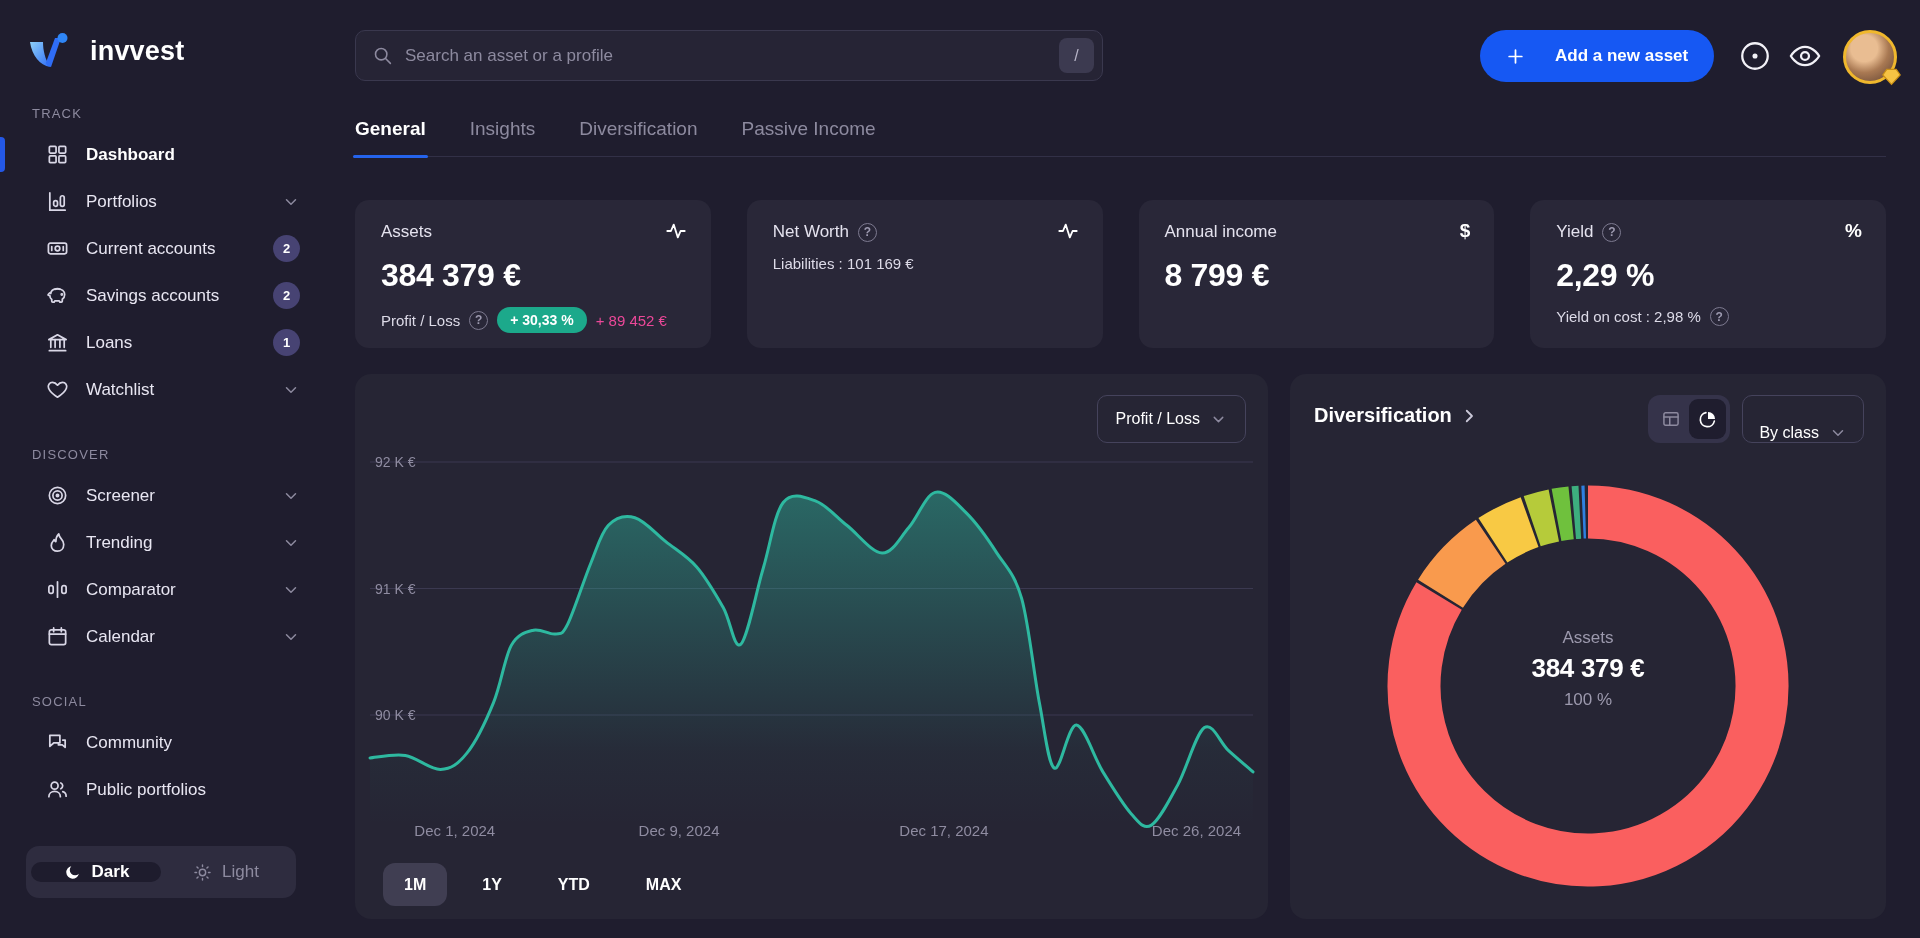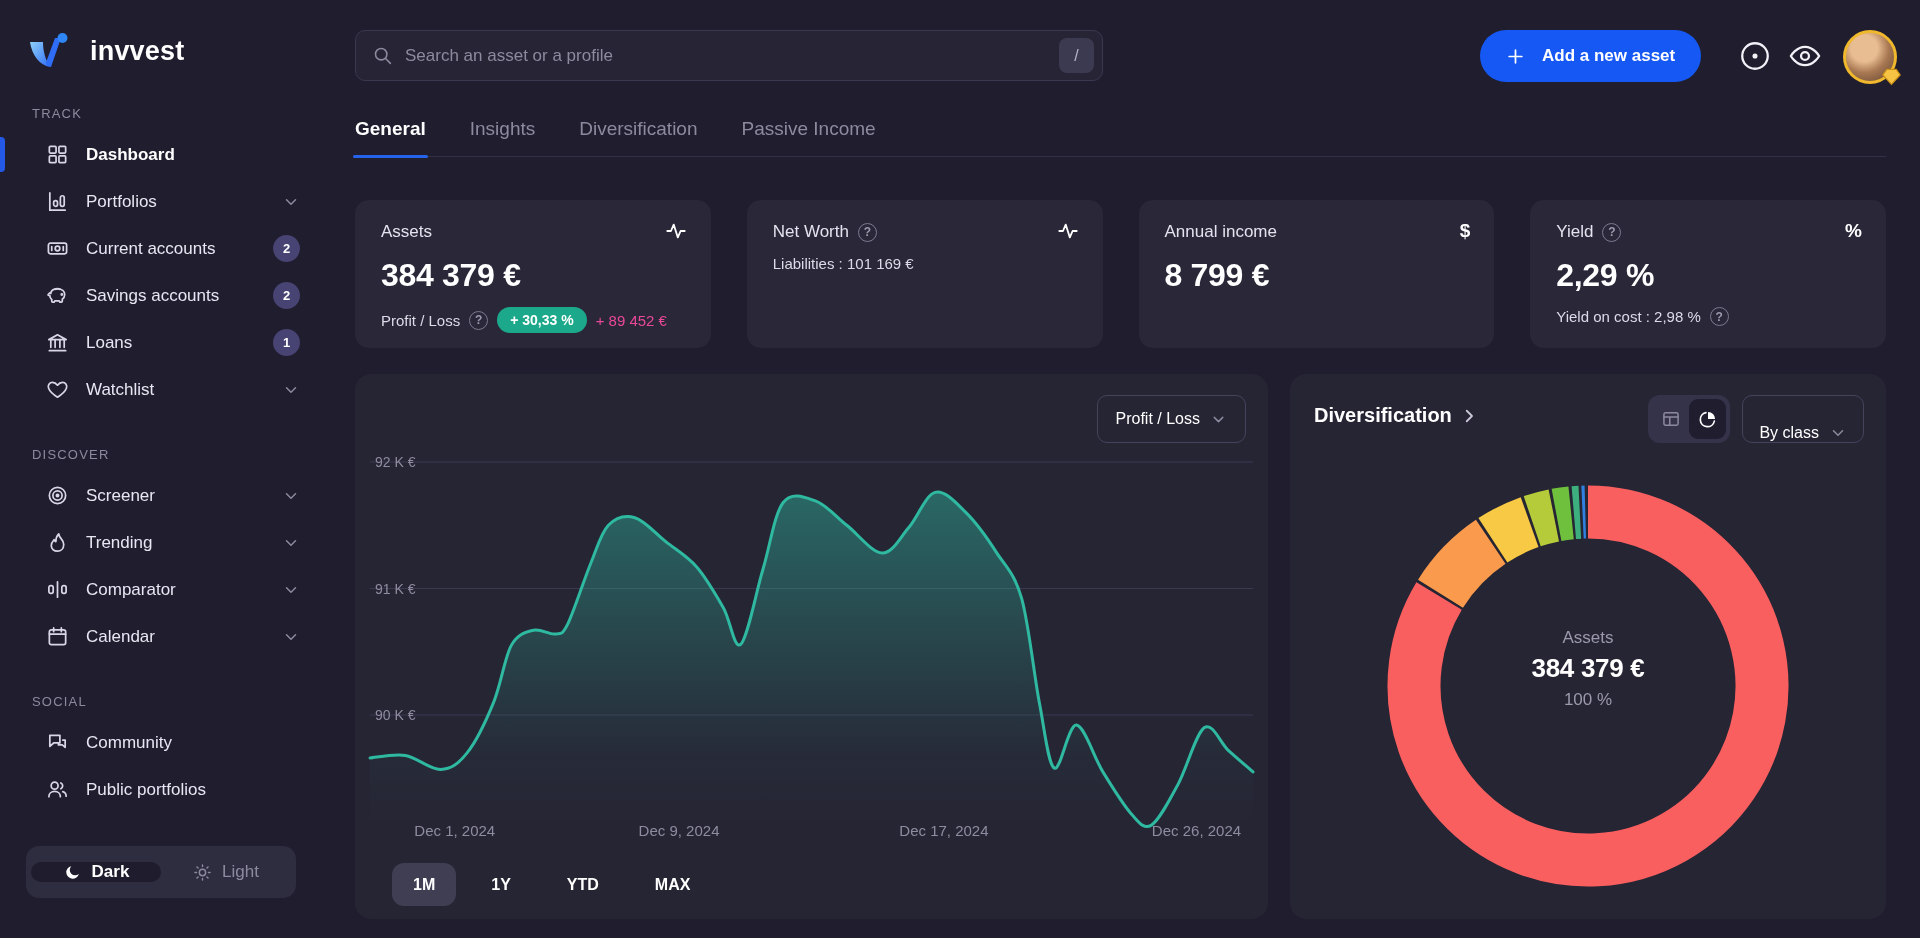--- a/index.html
+++ b/index.html
@@ -25,21 +25,21 @@
   .theme-btn.active { background:#1e1c2d; color:#fff; font-weight:700; }
   .theme-btn .icon { width:19px; height:19px; display:inline-flex; }
 
   
   .topbar { position:absolute; left:355px; top:30px; right:20px; height:52px; }
   .search { position:absolute; left:0; top:0; width:748px; height:51px; background:#262435; border:1px solid #3a384e; border-radius:10px; display:flex; align-items:center; padding:0 8px 0 16px; }
   .search .icon { width:21px; height:21px; color:#8d8a9f; display:inline-flex; flex:0 0 auto; }
   .search input { flex:1; margin-left:12px; border:none; outline:none; background:transparent; color:#e8e6f2; font-size:17px; font-family:inherit; }
   .search input::placeholder { color:#8d8a9f; }
   .slash-key { width:35px; height:35px; background:#3c3a50; border-radius:8px; color:#b7b4c7; font-size:16px; display:flex; align-items:center; justify-content:center; }
-  .add-btn { position:absolute; left:1125px; top:0; height:52px; padding:0 26px; background:#1658f3; border:none; border-radius:26px; color:#fff; font-size:17px; font-weight:600; font-family:inherit; display:flex; align-items:center; gap:17px; cursor:pointer; }
+  .add-btn { position:absolute; left:1125px; top:0; height:52px; padding:0 26px; background:#1658f3; border:none; border-radius:26px; color:#fff; font-size:17px; font-weight:600; font-family:inherit; display:flex; align-items:center; gap:30px; cursor:pointer; }
   .add-btn .icon { width:19px; height:19px; display:inline-flex; }
   .top-icon { position:absolute; top:9px; width:34px; height:34px; color:#f2f1f7; display:inline-flex; cursor:pointer; background:none; border:none; }
   .top-icon.dot { left:1383px; }
   .top-icon.eye { left:1433px; }
   .avatar-wrap { position:absolute; left:1488px; top:0; width:54px; height:54px; cursor:pointer; }
   .avatar { width:54px; height:54px; border-radius:50%; border:3px solid #f0b82d; background:radial-gradient(circle at 38% 32%, #e9bd92 0 30%, #a97953 55%, #5d4030 100%); }
   .gem { position:absolute; right:-4px; bottom:-2px; width:19px; height:19px; }
 
   
   .tabs { position:absolute; left:355px; top:118px; right:34px; height:39px; border-bottom:1px solid #323047; display:flex; gap:44px; }
@@ -61,21 +61,21 @@
   .delta { color:#ec4899; font-size:15px; }
 
   
   .panel { position:absolute; top:374px; height:545px; background:#262534; border-radius:16px; }
   .chart-panel { left:355px; width:913px; }
   .divers-panel { left:1290px; width:596px; }
 
   .metric-dd { position:absolute; right:22px; top:21px; height:48px; padding:0 18px; border:1px solid #45435c; border-radius:10px; background:transparent; color:#fff; font-size:16px; font-family:inherit; display:flex; align-items:center; gap:10px; cursor:pointer; z-index:2; }
   .metric-dd .chev { width:17px; height:17px; }
   #line-chart { position:absolute; left:0; top:0; }
-  .ranges { position:absolute; left:28px; bottom:13px; display:flex; align-items:center; gap:14px;margin-left:9px; }
+  .ranges { position:absolute; left:28px; bottom:13px; display:flex; align-items:center; gap:14px; }
   .range-btn { height:43px; padding:0 21px; border:none; border-radius:12px; background:transparent; color:#fff; font-size:16px; font-weight:600; font-family:inherit; cursor:pointer; }
   .range-btn.active { background:#403e52; }
 
   .divers-head { position:absolute; left:24px; top:30px; display:flex; align-items:center; gap:8px; font-size:20px; font-weight:700; cursor:pointer; }
   .divers-head .chev { width:18px; height:18px; color:#cac8d8; }
   .view-toggle { position:absolute; right:156px; top:21px; width:82px; height:48px; background:#35334a; border-radius:12px; display:flex; padding:4px; }
   .view-btn { flex:1; border:none; background:transparent; border-radius:9px; color:#8d8a9f; display:flex; align-items:center; justify-content:center; cursor:pointer; }
   .view-btn.active { background:#1f1d2e; color:#fff; }
   .view-btn .icon { width:20px; height:20px; display:inline-flex; }
   .byclass-dd { position:absolute; right:22px; top:21px; height:48px; padding:0 16px; border:1px solid #45435c; border-radius:10px; background:transparent; color:#fff; font-size:16px; font-family:inherit; display:flex; align-items:flex-end; gap:10px; cursor:pointer; }

